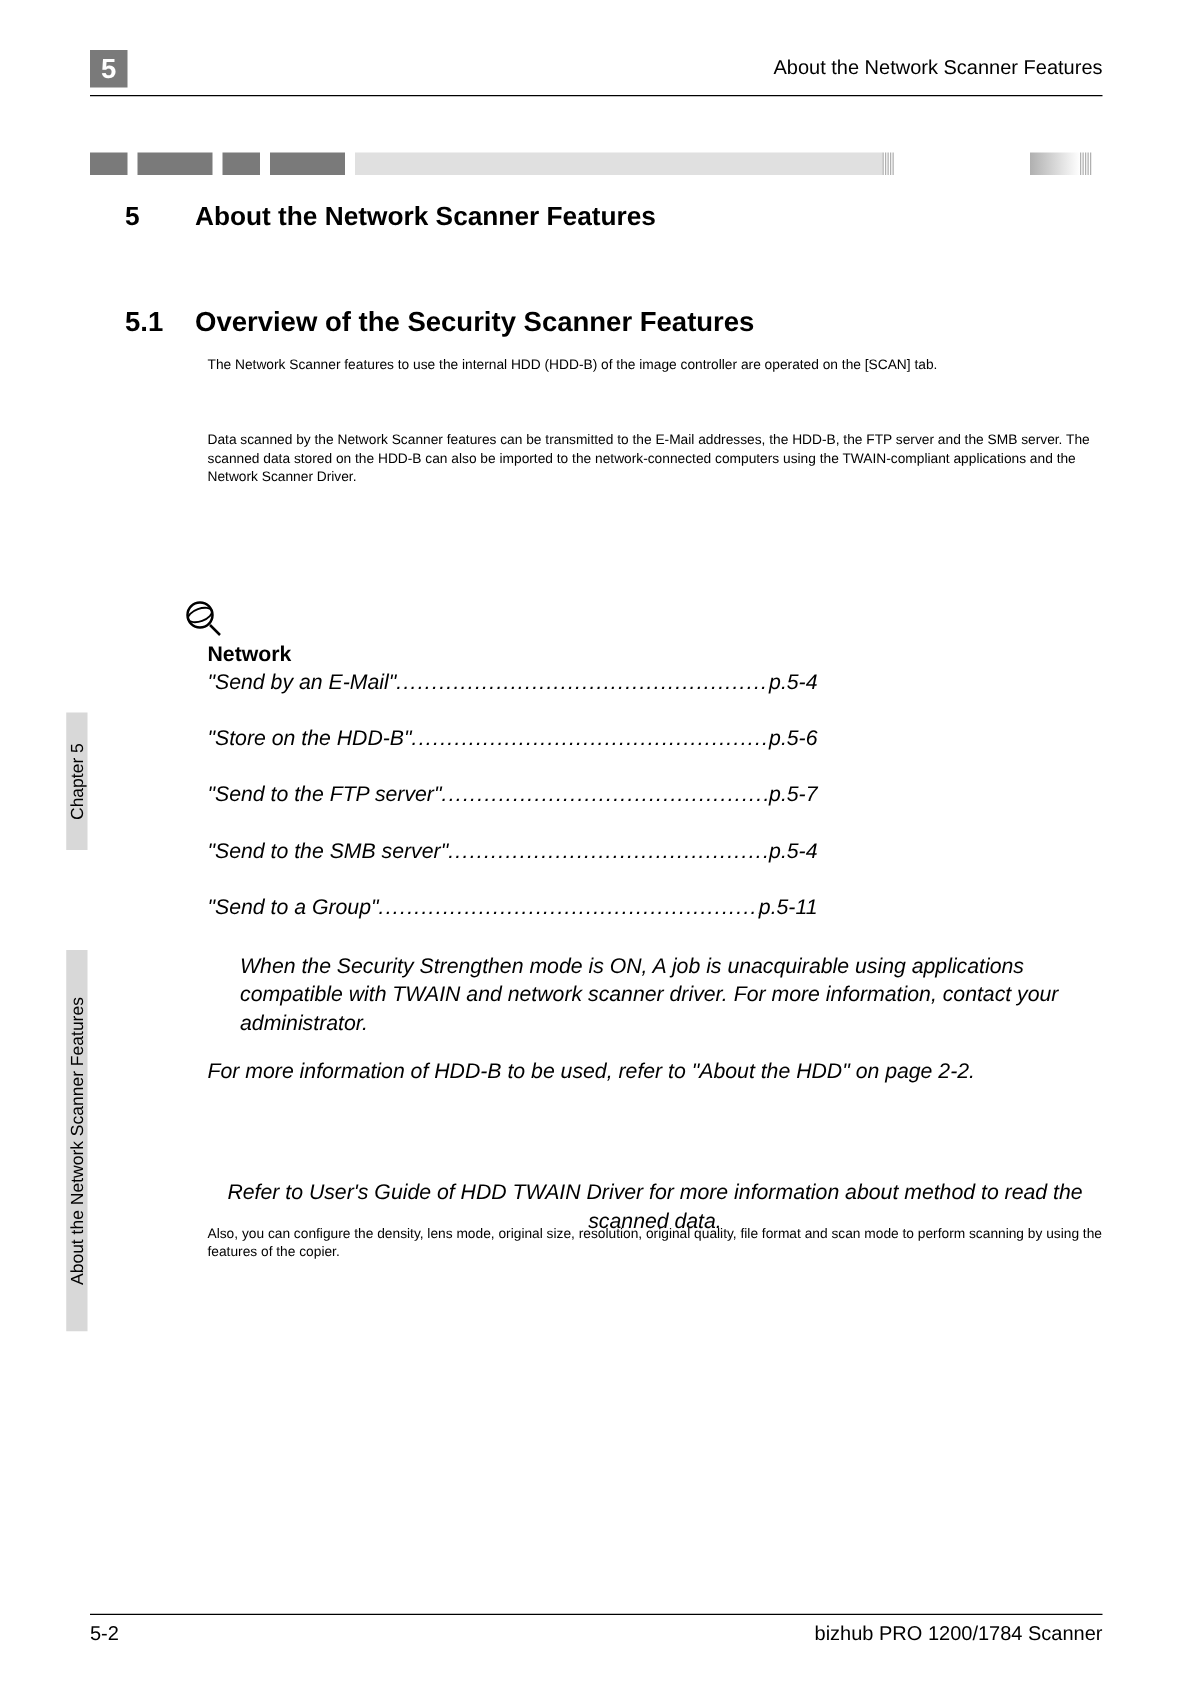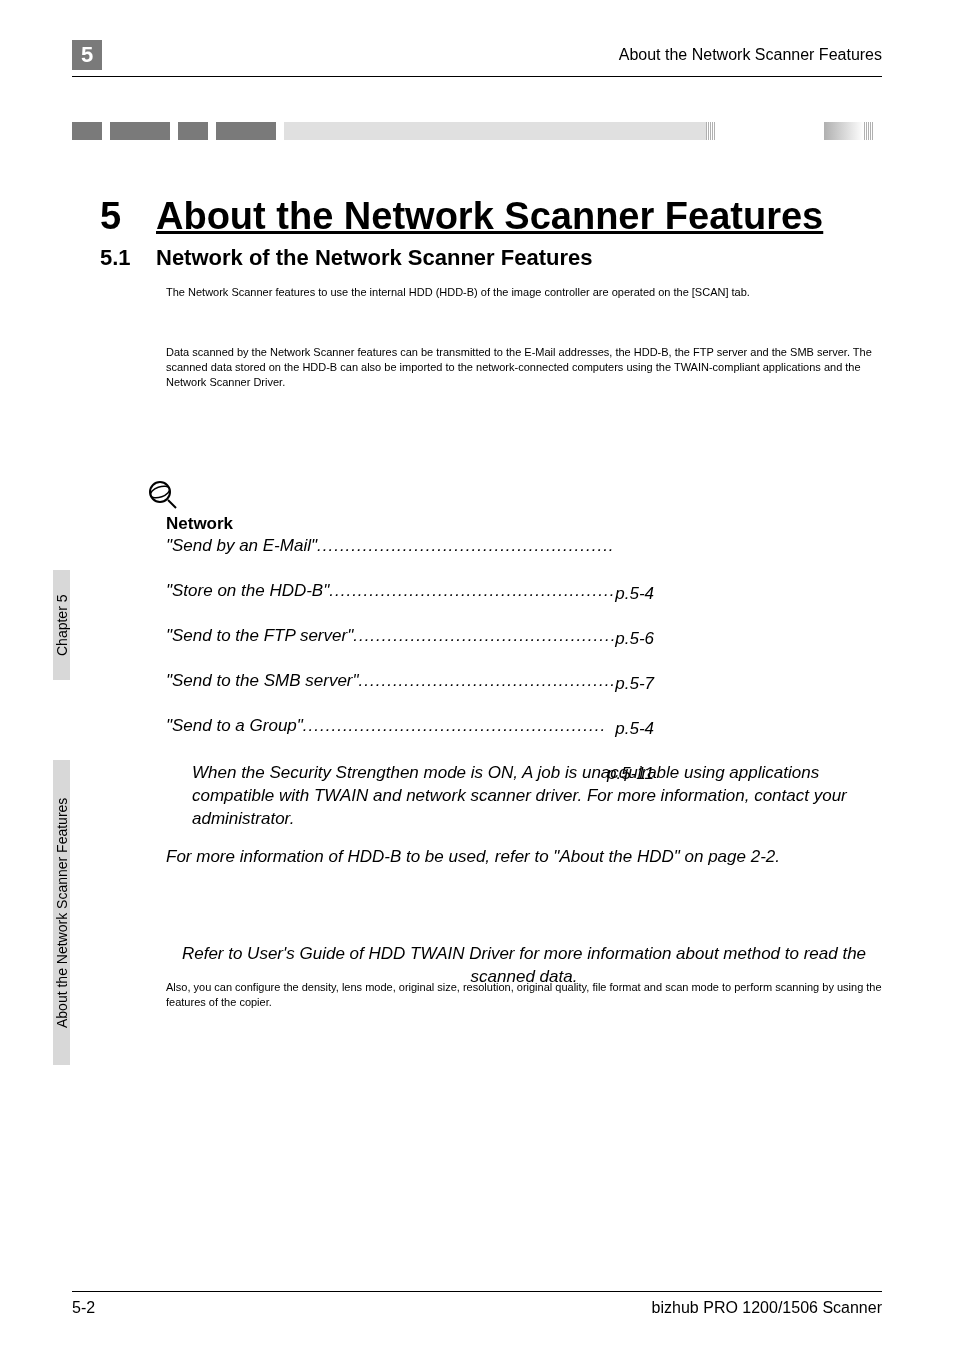--- a/index.html
+++ b/index.html
@@ -66,26 +66,25 @@
       display: flex;
       gap: 1px;
     }
     .bar-tiny-line {
       width: 1px;
       background: #b0b0b0;
       height: 100%;
     }
     .chapter-title {
       position: absolute;
-      top: 195px;
+      top: 162px;
       left: 100px;
       right: 72px;
-      font-size: 38px;
-      font-weight: bold;
-      text-decoration: underline;
+      font-size: 21px;
+      font-weight: bold;
     }
     .chapter-number {
       display: inline-block;
       width: 56px;
     }
     .section-title {
       position: absolute;
       top: 245px;
       left: 100px;
       right: 72px;
@@ -131,21 +130,20 @@
     .detail-item-label {
       flex-shrink: 0;
     }
     .dots {
       flex: 1;
       overflow: hidden;
       letter-spacing: 1px;
     }
     .detail-item-page {
       flex-shrink: 0;
-      margin-top: 48px;
     }
     .d1 { top: 536px; }
     .d2 { top: 581px; }
     .d3 { top: 626px; }
     .d4 { top: 671px; }
     .d5 { top: 716px; }
     .italic-paragraph {
       position: absolute;
       left: 166px;
       right: 72px;
@@ -226,21 +224,21 @@
       <div class="bar-tiny-line"></div>
       <div class="bar-tiny-line"></div>
   </div>
 </div>
 
 <div class="chapter-title">
   <span class="chapter-number">5</span><span>About the Network Scanner Features</span>
 </div>
 
 <div class="section-title">
-  <span class="section-number">5.1</span><span>Network of the Network Scanner Features</span>
+  <span class="section-number">5.1</span><span>Overview of the Security Scanner Features</span>
 </div>
 
 <div class="body-text p1">The Network Scanner features to use the internal HDD (HDD-B) of the image controller are operated on the [SCAN] tab.</div>
 <div class="body-text p2">Data scanned by the Network Scanner features can be transmitted to the E-Mail addresses, the HDD-B, the FTP server and the SMB server. The scanned data stored on the HDD-B can also be imported to the network-connected computers using the TWAIN-compliant applications and the Network Scanner Driver.</div>
 
 <svg class="magnifier-icon" width="34" height="34" viewBox="0 0 34 34">
   <circle cx="14" cy="14" r="10" fill="none" stroke="#000" stroke-width="2"></circle>
   <ellipse cx="14" cy="14" rx="10" ry="5" fill="none" stroke="#000" stroke-width="1.5" transform="rotate(-20 14 14)"></ellipse>
   <line x1="22" y1="22" x2="30" y2="30" stroke="#000" stroke-width="2"></line>
 </svg>
@@ -287,13 +285,13 @@
 <div class="italic-paragraph ip2">For more information of HDD-B to be used, refer to "About the HDD" on page 2-2.</div>
 <div class="italic-paragraph ip3">Refer to User's Guide of HDD TWAIN Driver for more information about method to read the scanned data.</div>
 
 <div class="body-text p3">Also, you can configure the density, lens mode, original size, resolution, original quality, file format and scan mode to perform scanning by using the features of the copier.</div>
 
 <div class="vertical-tab vt1">Chapter 5</div>
 <div class="vertical-tab vt2">About the Network Scanner Features</div>
 
 <div class="footer-line"></div>
 <div class="footer-left">5-2</div>
-<div class="footer-right">bizhub PRO 1200/1506 Scanner</div>
+<div class="footer-right">bizhub PRO 1200/1784 Scanner</div>
 
 </body></html>

